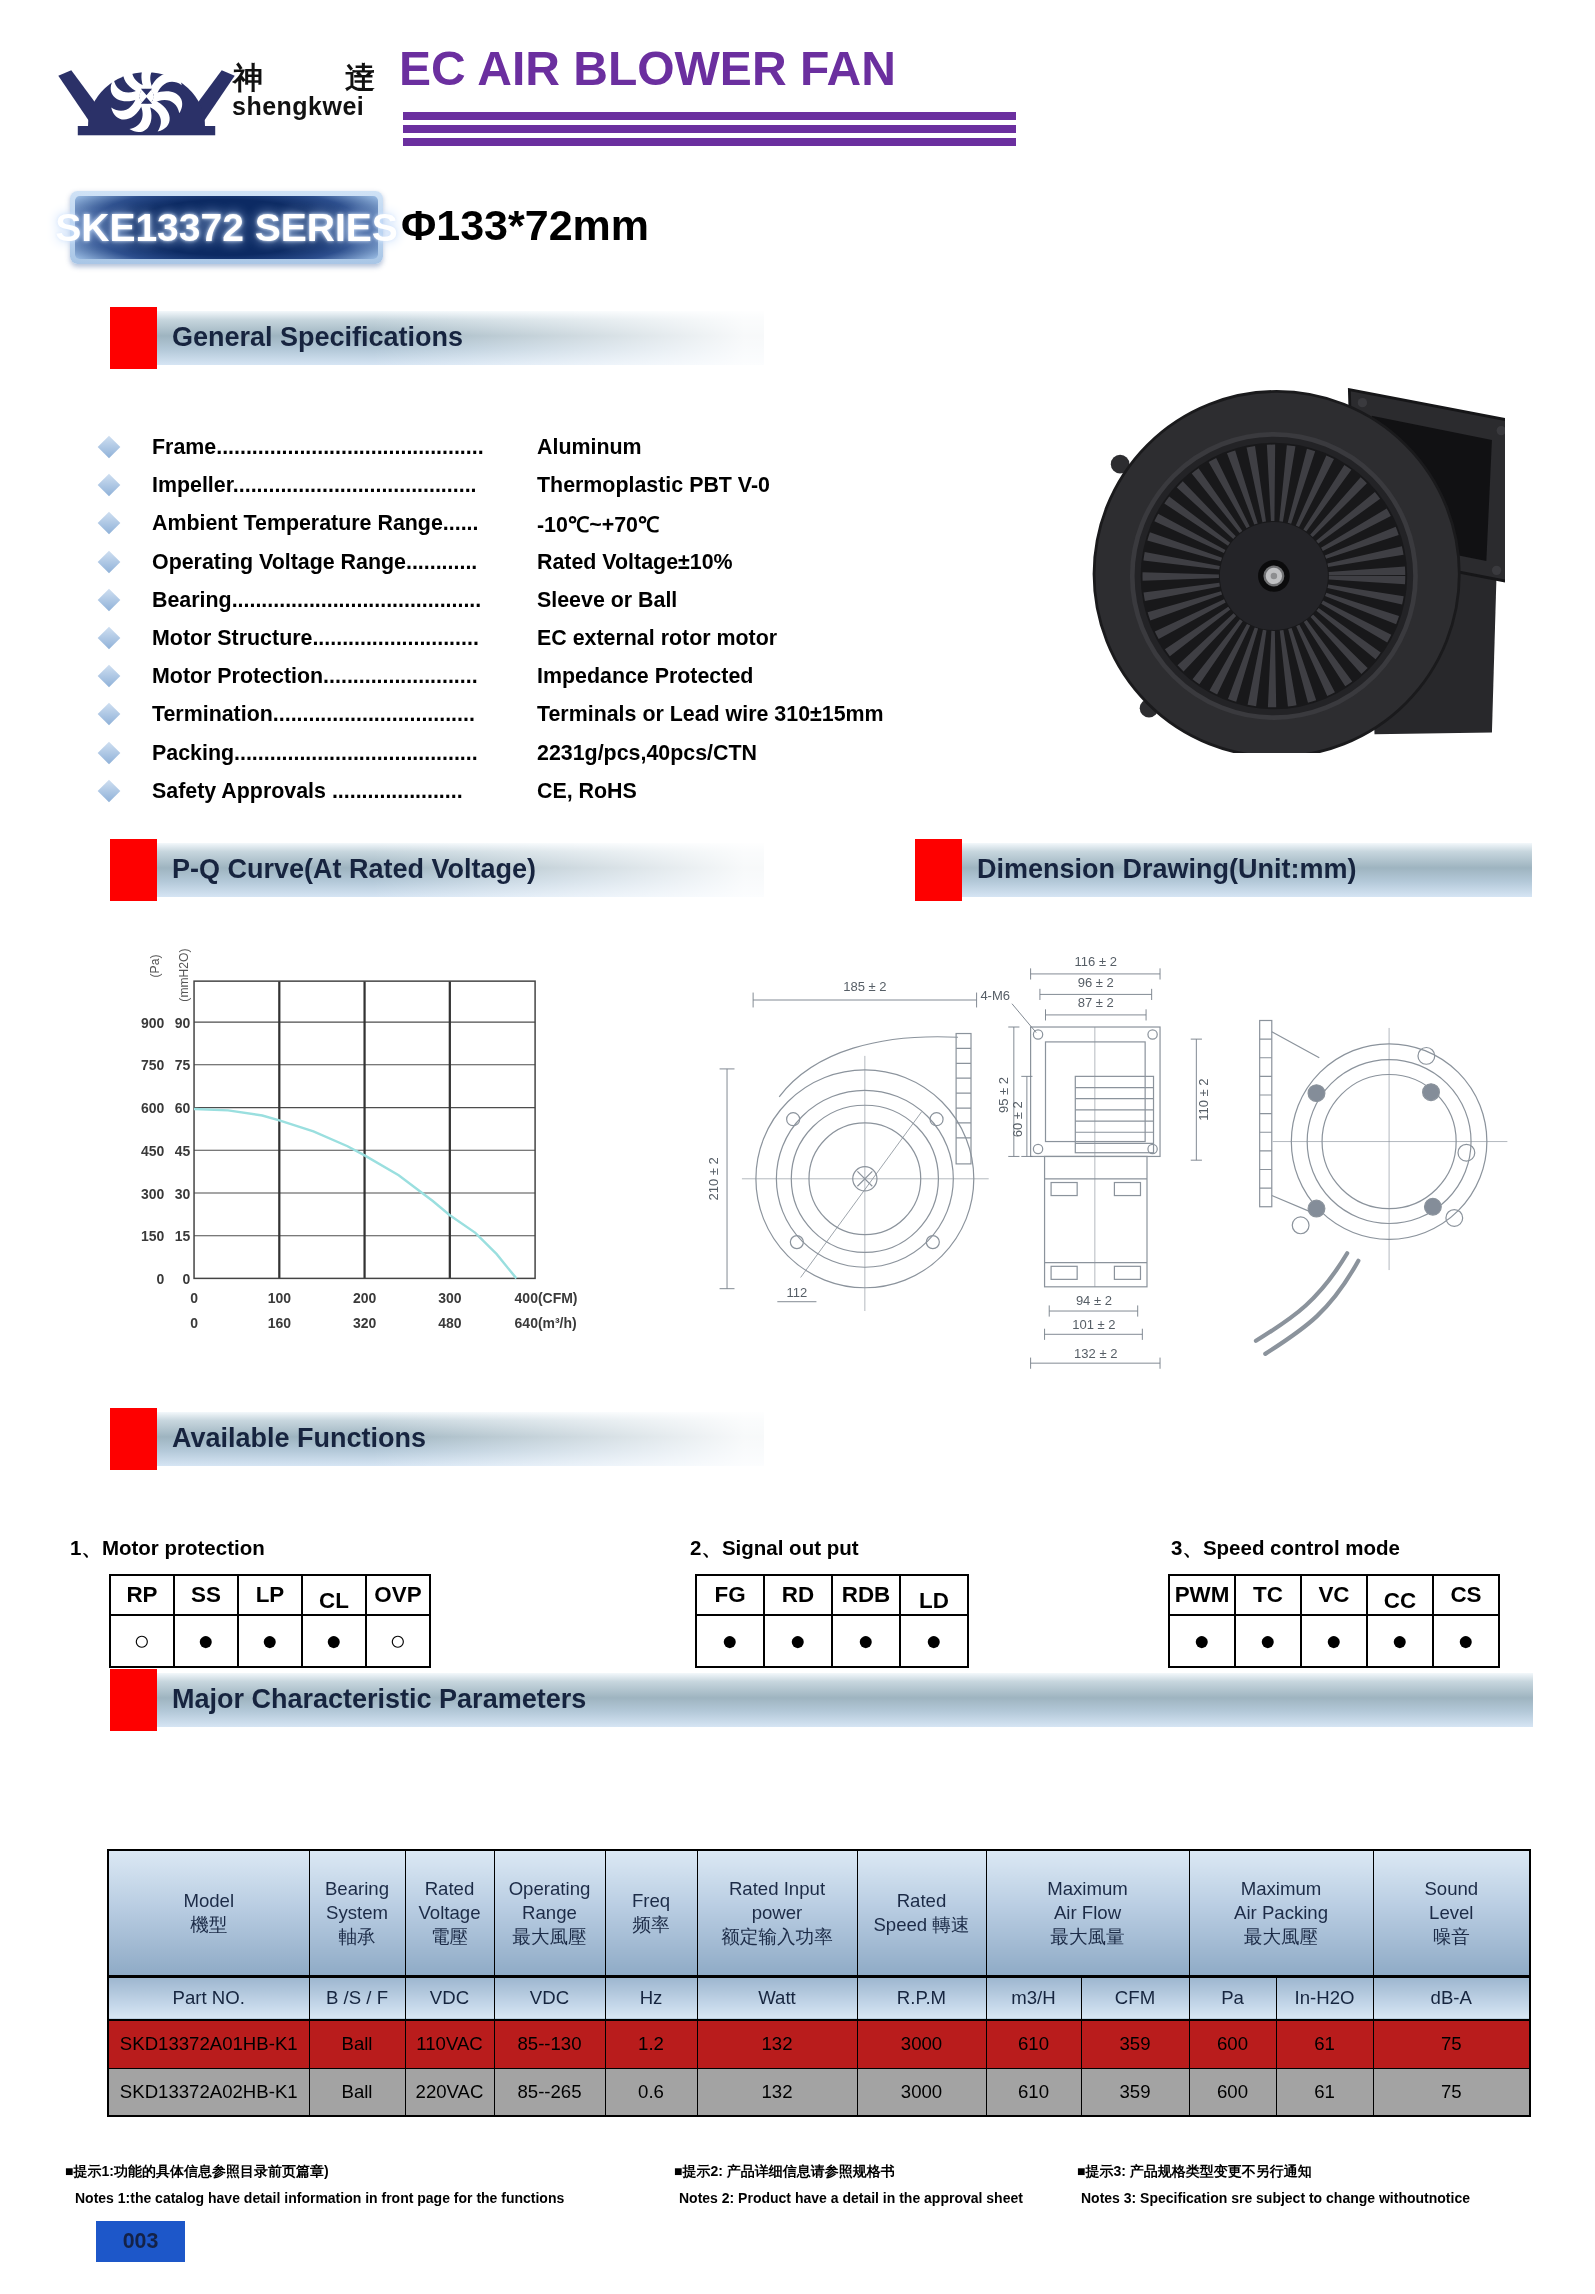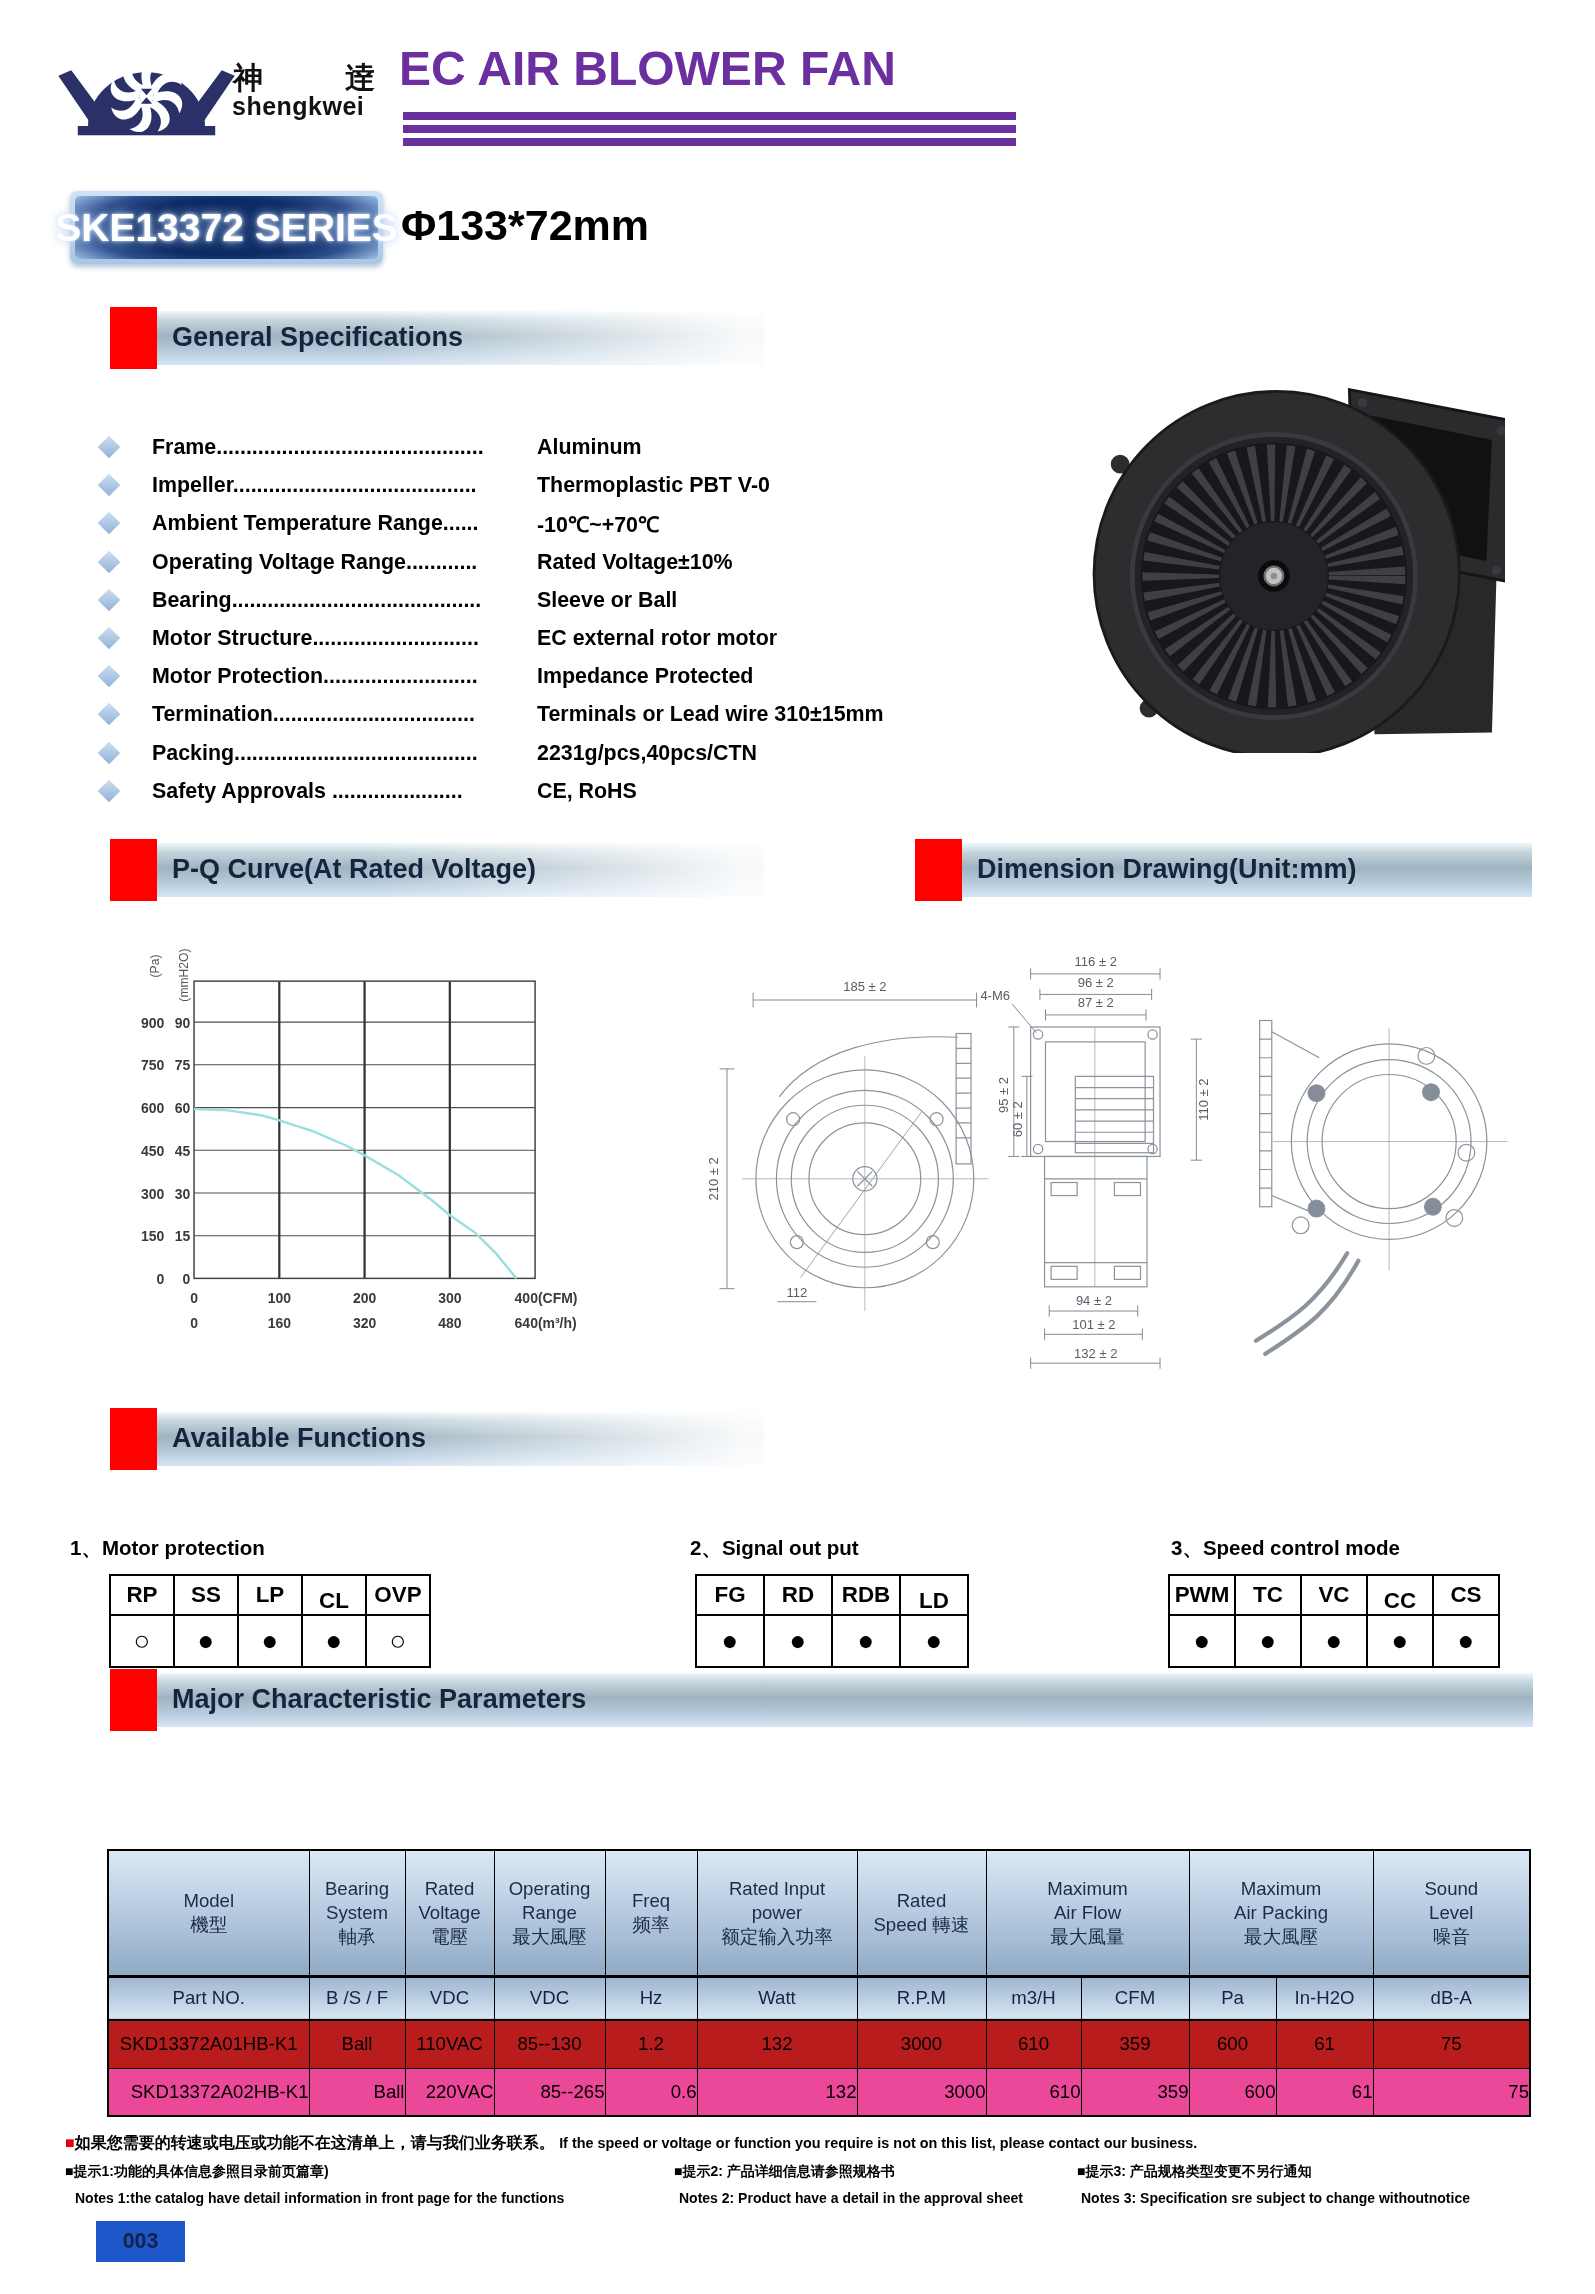--- a/index.html
+++ b/index.html
@@ -52,21 +52,21 @@
   td .low{position:relative;top:5.6px;display:inline-block;}
 
   
   table.params{border-collapse:collapse;table-layout:fixed;width:1422px;border:2.8px solid #000;margin-top:31px;}
   table.params td{border:1.9px solid #000;text-align:center;vertical-align:middle;color:#000;font-size:18.6px;}
   table.params tr.h1 td{background:linear-gradient(180deg,#dbe8f4 0%,#b9cde2 45%,#8fabc6 100%);
     color:#1c2b47;font-weight:normal;border-bottom:3.7px solid #000;line-height:24px;}
   table.params tr.h2 td{background:linear-gradient(180deg,#9db6cf 0%,#c6d8ea 70%,#d8e6f3 100%);
     color:#152档档档撒;color:#16253f;border-bottom:2.8px solid #000;font-weight:normal;}
   table.params tr.d1 td{background:#b91c1c;}
-  table.params tr.d2 td{background:#ec4899;text-align:right;}
+  table.params tr.d2 td{background:#a3a3a3;}
   table.params .ln{display:block;}
 
   
   .note-line{position:absolute;white-space:nowrap;font-weight:bold;color:#000;}
   .red-bullet{color:#e3000f;}
 
   
   .pagenum{position:absolute;left:96px;top:2221px;width:89px;height:41px;background:var(--page_box);
     display:flex;align-items:center;justify-content:center;font-size:21.4px;font-weight:bold;color:#142247;}
 
@@ -545,24 +545,20 @@
       <td>3000</td>
       <td>610</td>
       <td>359</td>
       <td>600</td>
       <td>61</td>
       <td>75</td>
     </tr>
   </tbody>
     </table>
 
-  <div class="note-line" style="left:65px;top:2133px;font-size:16px">
-    <span class="red-bullet">■</span><span>如果您需要的转速或电压或功能不在这清单上，请与我们业务联系。</span>
-    <span style="font-size:14.4px">If the speed or voltage or function you require is not on this list, please contact our business.</span>
-  </div>
   <div class="note-line" style="left:65px;top:2163px;font-size:14px">■提示1:功能的具体信息参照目录前页篇章)</div>
   <div class="note-line" style="left:674px;top:2163px;font-size:14px">■提示2: 产品详细信息请参照规格书</div>
   <div class="note-line" style="left:1077px;top:2163px;font-size:14px">■提示3: 产品规格类型变更不另行通知</div>
   <div class="note-line" style="left:75px;top:2190px;font-size:14px">Notes 1:the catalog have detail information in front page for the functions</div>
   <div class="note-line" style="left:679px;top:2190px;font-size:14px">Notes 2: Product have a  detail in the approval sheet</div>
   <div class="note-line" style="left:1081px;top:2190px;font-size:14px">Notes 3: Specification sre subject to change withoutnotice</div>
 
   <div class="pagenum">
     <span>003</span>
   </div>

